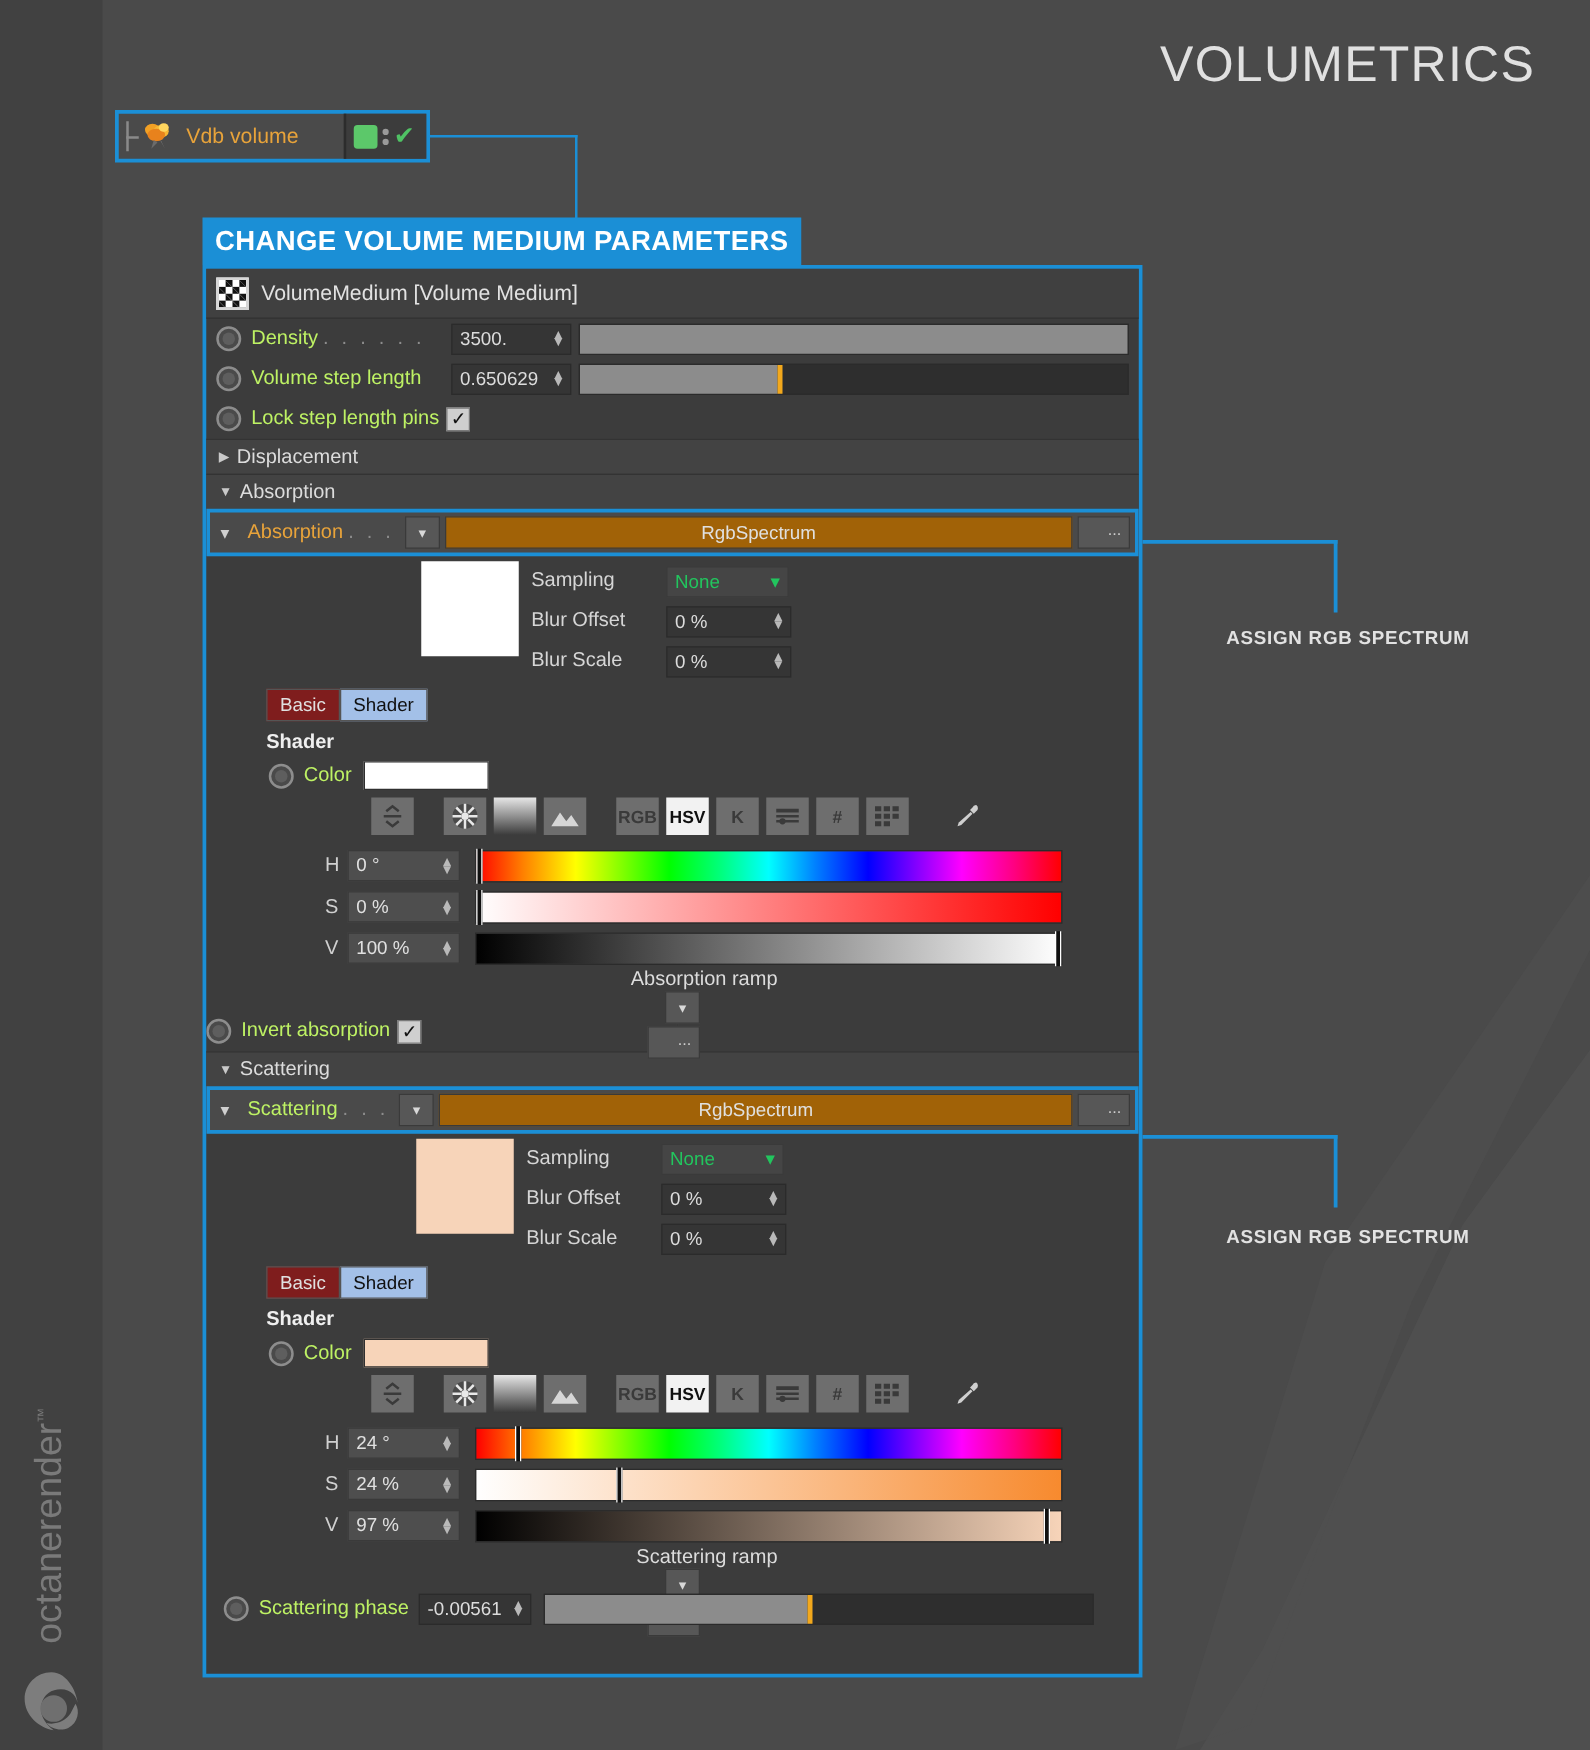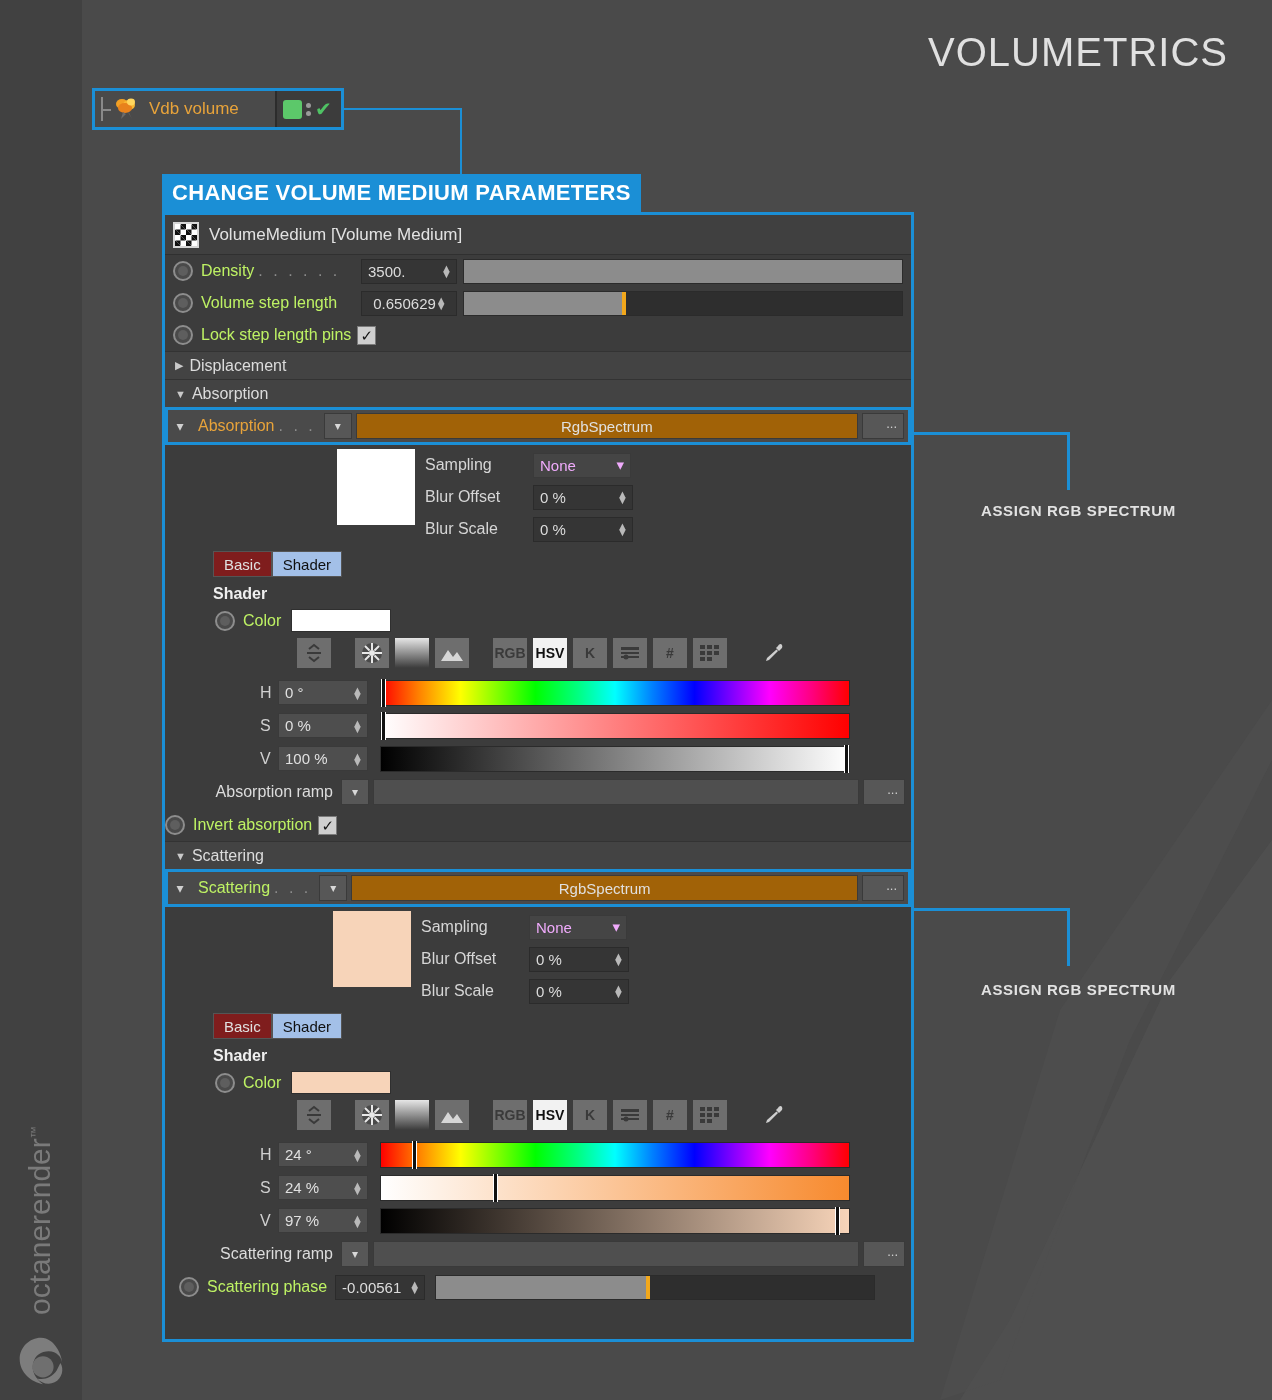--- a/index.html
+++ b/index.html
@@ -166,21 +166,21 @@
 
   
   .samp-block { display:flex; padding-top:4px; }
   .big-swatch { width:78px; height:76px; flex:none; }
   .samp-rows { margin-left:10px; }
   .samp-row { display:flex; align-items:center; height:32px; }
   .samp-label { font-size:16px; color:#d6d6d6; width:108px; }
   .samp-select {
     width:98px; height:25px; background:#454545; border:1px solid #3a3a3a;
     display:flex; align-items:center; justify-content:space-between; padding:0 6px;
-    color:#f0abfc; font-size:15px;
+    color:#22c55e; font-size:15px;
   }
 
   
   .tabs { display:flex; margin-left:48px; margin-top:6px; }
   .tab {
     height:26px; padding:0 10px; display:flex; align-items:center;
     font-size:15px; border:1px solid #555;
   }
   .tab.inactive { background:#7f1d1d; color:#e0e0e0; }
   .tab.active { background:#a3c0e8; color:#101010; }
@@ -218,21 +218,21 @@
     border-left:1px solid #fff; border-right:1px solid #fff;
   }
   .hue-grad {
     background:linear-gradient(to right,
       #ff0000 0%, #ff8000 8%, #ffff00 17%, #80ff00 25%, #00ff00 33%,
       #00ff80 42%, #00ffff 50%, #0080ff 58%, #0000ff 67%, #8000ff 75%,
       #ff00ff 83%, #ff0080 92%, #ff0000 100%);
   }
 
   
-  .ramp-row { display:flex; align-items:center; height:34px; padding-left:8px; }
+  .ramp-row { display:flex; align-items:center; height:34px; padding-left:8px;flex-direction:column; }
   .ramp-label { font-size:16px; color:#dcdcdc; width:160px; text-align:right; }
   .ramp-field {
     flex:1; height:26px; background:#4f4f4f; border:1px solid #3a3a3a; margin:0 4px;
   }
 
   
   .annot { position:absolute; font-size:15px; font-weight:700; color:#e2e2e2; letter-spacing:0.6px; }
   .aline-h { position:absolute; height:3px; background:#1b8fd6; }
   .aline-v { position:absolute; width:3px; background:#1b8fd6; }
 </style>
@@ -311,21 +311,21 @@
           </span>
       </div>
       <div class="slider" style="width:440px;margin-left:6px;margin-right:8px;">
         <div class="fill" style="width:100%"></div>
       </div>
     </div>
 
     <div class="prow">
       <div class="radio"></div>
       <div class="plabel">Volume step length</div>
-      <div class="numbox" style="width:96px;margin-left:auto;justify-content:center;">
+      <div class="numbox" style="width:96px;margin-left:auto;">
         <span>0.650629</span>
         <span class="spin">
             <span>▲</span>
             <span>▼</span>
           </span>
       </div>
       <div class="slider" style="width:440px;margin-left:6px;margin-right:8px;">
         <div class="fill" style="width:36%"></div>
         <div class="pin" style="left:36%"></div>
       </div>

